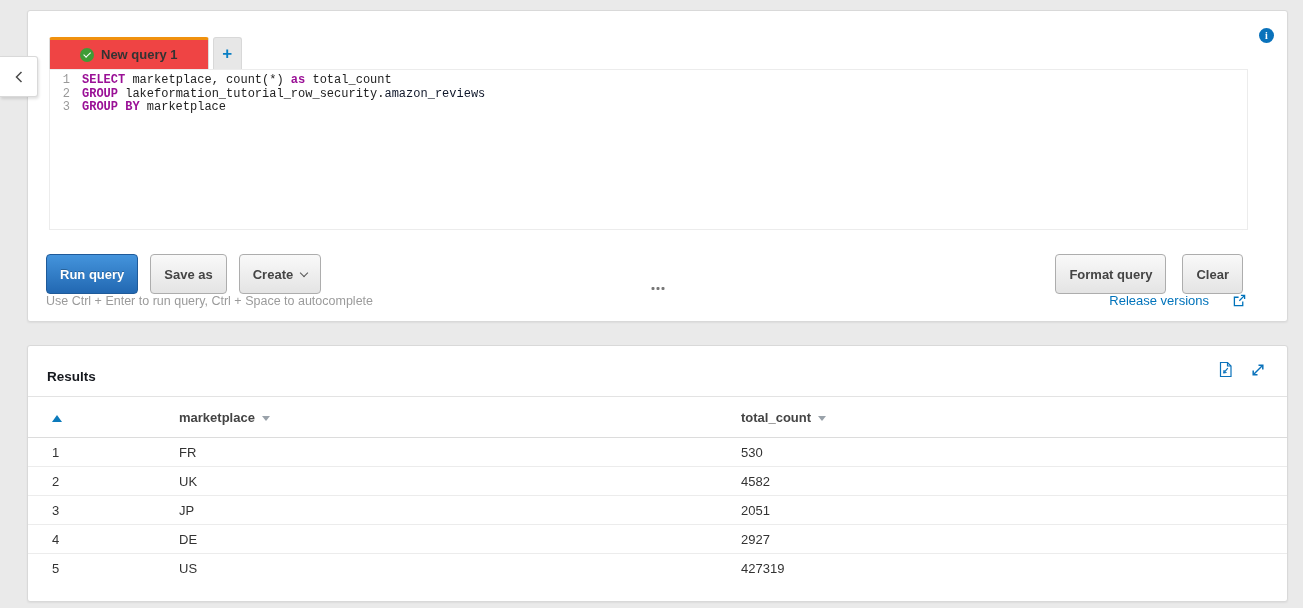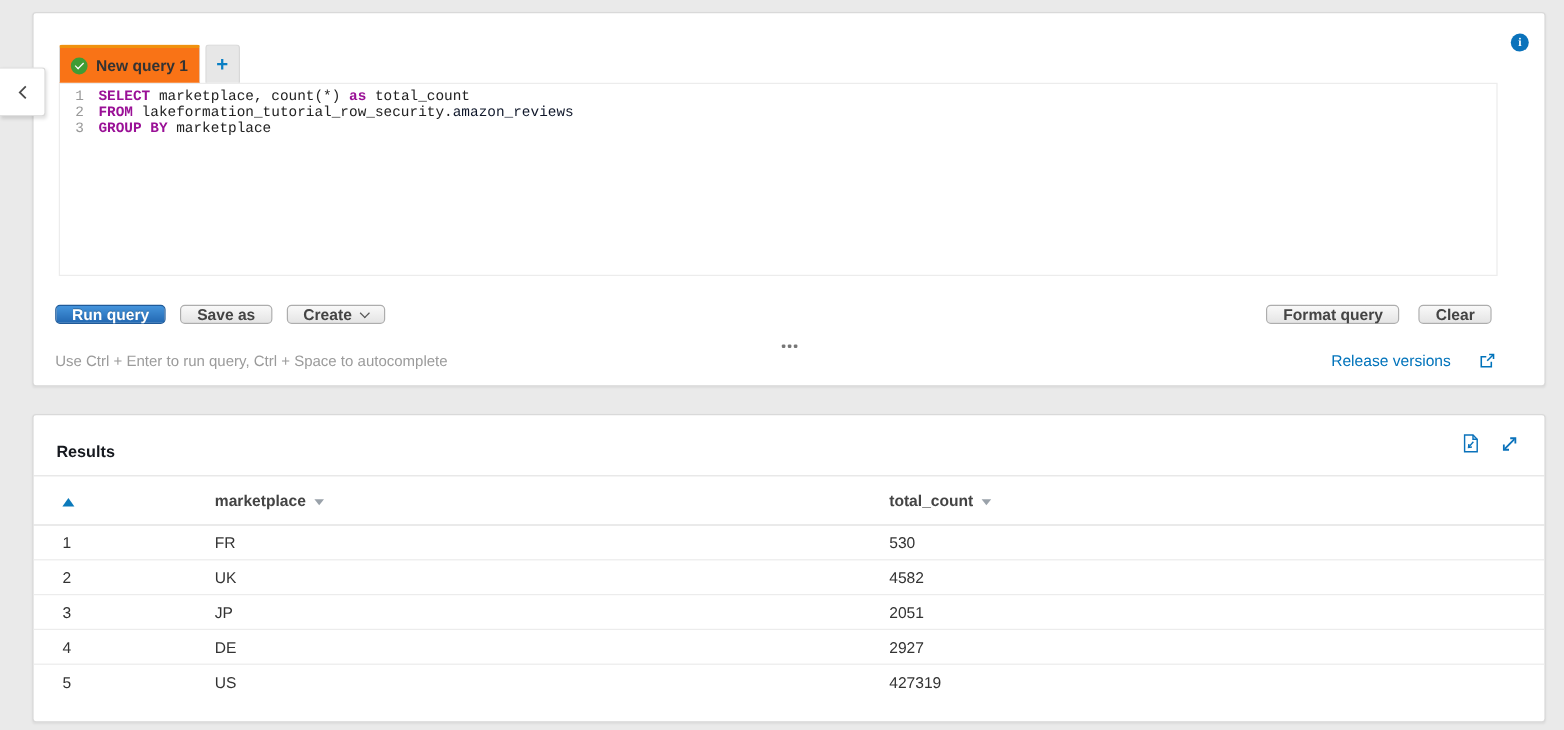--- a/index.html
+++ b/index.html
@@ -30,22 +30,22 @@
   .info-btn {
     position:absolute; top:17px; right:13px; width:15px; height:15px;
     border-radius:50%; background:#0a72bb; color:#fff;
     font-size:10px; font-weight:bold; font-family:"Liberation Serif", serif;
     display:flex; align-items:center; justify-content:center; cursor:pointer;
   }
 
   
   .tabbar { position:absolute; top:26px; left:21px; display:flex; align-items:flex-end; z-index:2; }
   .tab-active {
-    height:32px; display:flex; align-items:center; gap:7px; padding:0 9px;
-    background:#f97316; border:1px solid #dcdcdc; border-bottom:none;
+    height:32px; display:flex; align-items:center; gap:7px; padding:0 30px;
+    background:#ef4444; border:1px solid #dcdcdc; border-bottom:none;
     border-top:3px solid #f0910e; border-radius:3px 3px 0 0;
     font-weight:bold; font-size:13px; color:#333; cursor:pointer;
   }
   .check {
     width:14px; height:14px; border-radius:50%; background:#3f9c35; flex:none;
     display:flex; align-items:center; justify-content:center;
   }
   .check i {
     display:block; width:7px; height:4px; border-left:1.6px solid #fff;
     border-bottom:1.6px solid #fff; transform:rotate(-45deg) translate(0.5px,-1px);
@@ -67,21 +67,21 @@
   .lnum { width:20px; text-align:right; color:#999; flex:none; }
   .code-text { padding-left:12px; color:#222;text-align:right; }
   .kw { color:#9a1096; font-weight:bold; }
   .ent { color:#0f172a; }
 
   
   .toolbar { position:absolute; top:243px; left:18px; right:44px; display:flex; align-items:center; }
   .btn {
     font-family:inherit; font-size:13px; font-weight:bold; color:#444;
     background:linear-gradient(#f9f9f9,#e4e4e4); border:1px solid #adadad;
-    border-radius:4px; height:16px; padding:0 13px;
+    border-radius:4px; height:40px; padding:0 13px;
     display:inline-flex; align-items:center; cursor:pointer;
   }
   .btn-primary {
     color:#fff; background:linear-gradient(#4494dc,#2268b2);
     border-color:#1f5a99; text-shadow:0 -1px 0 rgba(0,0,0,.25);
   }
   .ml12 { margin-left:12px; }
   .stats { font-size:13px; color:#333; margin-left:16px; }
   .toolbar-right { margin-left:auto; display:flex; gap:16px; }
   .chev-down {
@@ -150,21 +150,21 @@
         </span>
       <span>New query 1</span>
     </div>
     <div class="tab-plus">
       <span>+</span>
     </div>
   </div>
 
   <div class="editor">
     <div class="code-line"><span class="lnum">1</span><span class="code-text"><span class="kw">SELECT</span><span> marketplace, count(*) </span><span class="kw">as</span><span> total_count</span></span></div>
-    <div class="code-line"><span class="lnum">2</span><span class="code-text"><span class="kw">FROM</span><span> lakeformation_tutorial_row_security.</span><span class="ent">amazon_reviews</span></span></div>
+    <div class="code-line"><span class="lnum">2</span><span class="code-text"><span class="kw">GROUP</span><span> lakeformation_tutorial_row_security.</span><span class="ent">amazon_reviews</span></span></div>
     <div class="code-line"><span class="lnum">3</span><span class="code-text"><span class="kw">GROUP BY</span><span> marketplace</span></span></div>
   </div>
 
   <div class="toolbar">
     <button class="btn btn-primary">
       <span>Run query</span>
     </button>
     <button class="btn ml12">
       <span>Save as</span>
     </button>

